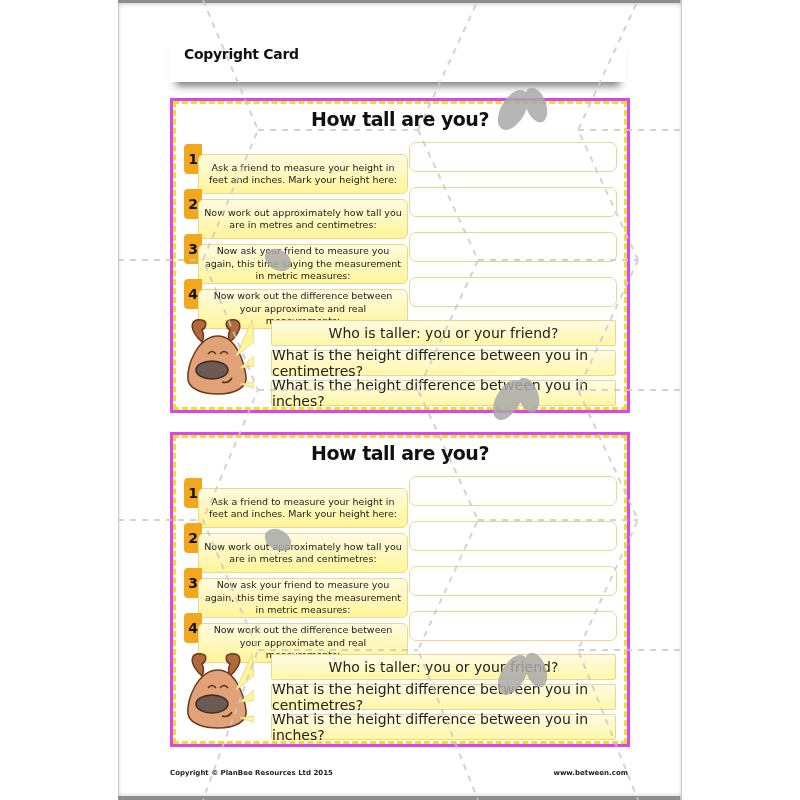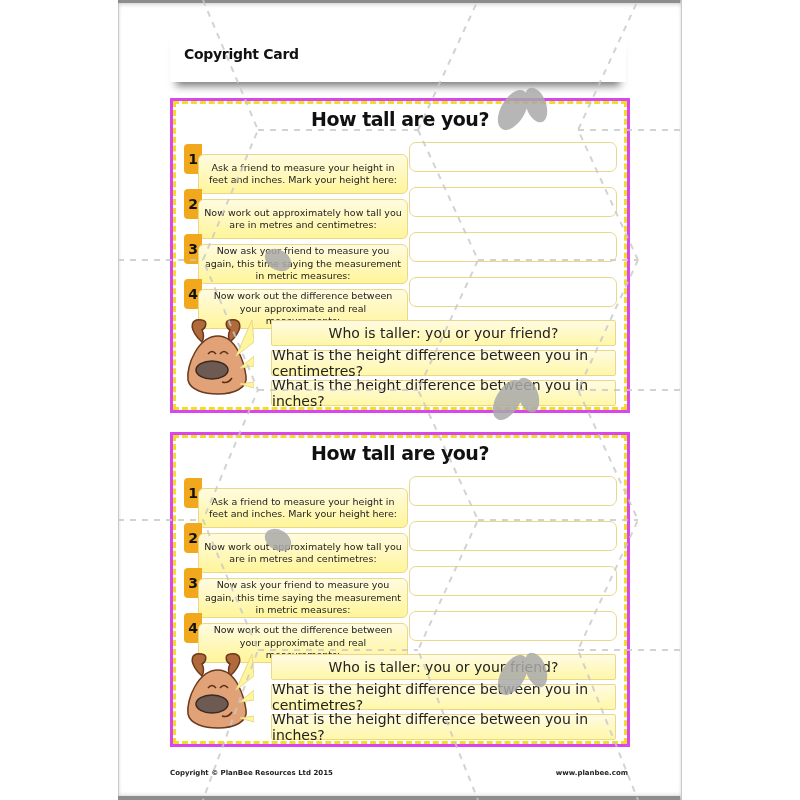--- a/index.html
+++ b/index.html
@@ -153,13 +153,13 @@
     <ellipse cx="160" cy="260" rx="14" ry="10" transform="rotate(30 160 260)"></ellipse>
     <ellipse cx="390" cy="400" rx="12" ry="22" transform="rotate(30 390 400)"></ellipse>
     <ellipse cx="410" cy="395" rx="10" ry="18" transform="rotate(-20 410 395)"></ellipse>
     <ellipse cx="160" cy="540" rx="14" ry="10" transform="rotate(30 160 540)"></ellipse>
     <ellipse cx="395" cy="675" rx="12" ry="22" transform="rotate(30 395 675)"></ellipse>
     <ellipse cx="418" cy="670" rx="10" ry="18" transform="rotate(-20 418 670)"></ellipse>
   </g>
 </svg>
 
 <div class="footer-left">Copyright © PlanBee Resources Ltd 2015</div>
-<div class="footer-right">www.planbee.com</div>
+<div class="footer-right">www.between.com</div>
 
 </body></html>

